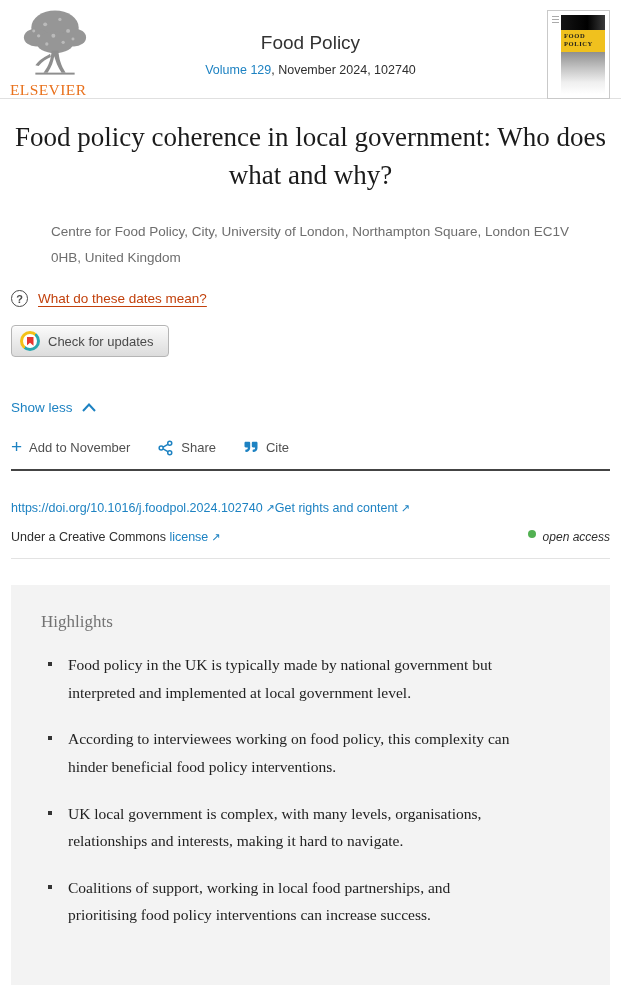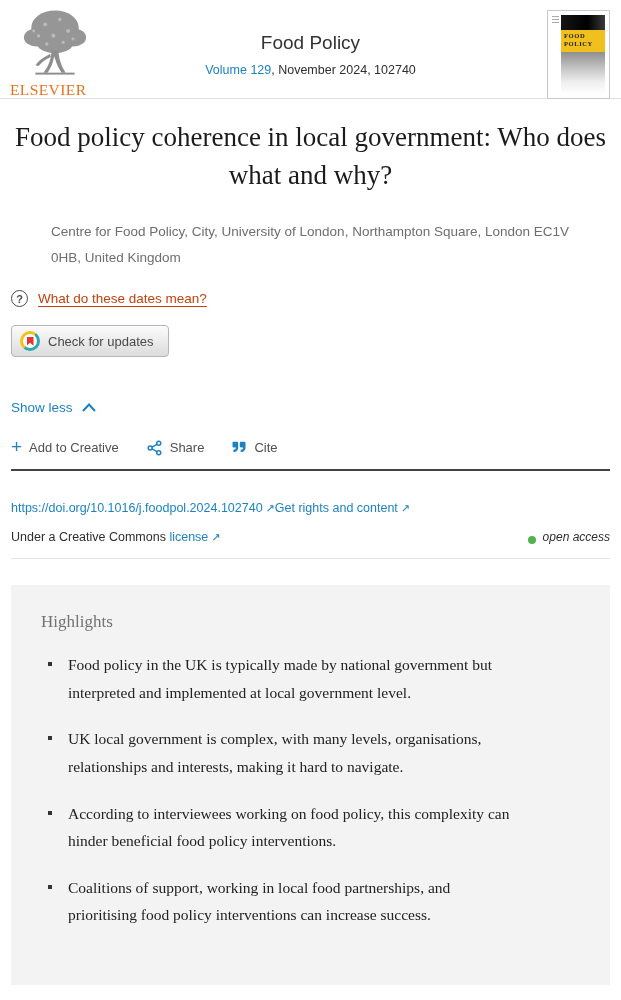--- a/index.html
+++ b/index.html
@@ -93,21 +93,21 @@
   .show-less { margin-top: 43px; display: inline-flex; align-items: center; gap: 9px; font-size: 13.5px; color: #1d82c2; cursor: pointer; }
 
   .actions-row { margin-top: 23px; display: flex; align-items: center; gap: 27px; font-size: 13px; color: #505050; }
   .action { display: inline-flex; align-items: center; gap: 7px; cursor: pointer; }
   .plus-glyph { color: #1d82c2; font-size: 19px; font-weight: 300; line-height: 1; margin-top: -2px; }
 
   .dark-rule { border: none; border-top: 2px solid #444; margin-top: 13px; }
   .doi-row { display: flex; align-items: center; margin-top: 30px; font-size: 12.5px; }
   .ext-arrow { font-size: 11px; margin-left: 3px; }
   .license-row { display: flex; justify-content: space-between; align-items: center; margin-top: 15px; font-size: 12.5px; color: #2e2e2e; }
-  .oa-badge { display: inline-flex; align-items: flex-end; gap: 7px; font-size: 12px; font-style: italic; color: #2e2e2e; }
+  .oa-badge { display: inline-flex; align-items: flex-start; gap: 7px; font-size: 12px; font-style: italic; color: #2e2e2e; }
   .oa-dot { width: 8px; height: 8px; border-radius: 50%; background: #52b152; flex: none; }
   .light-rule { border: none; border-top: 1px solid #e3e3e3; margin-top: 14px; }
 
   
   .highlights-box {
     margin: 26px 0 0 0; background: #f3f3f3;
     padding: 27px 30px 40px 30px; height: 400px;
   }
   .highlights-title {
     font-family: "Liberation Serif", "DejaVu Serif", serif;
@@ -200,21 +200,21 @@
       <span>Show less</span>
       <svg width="14" height="9" viewBox="0 0 14 9">
         <polyline points="1,8 7,1.5 13,8" fill="none" stroke="#1d82c2" stroke-width="2"></polyline>
       </svg>
     </span>
   </div>
 
   <div class="actions-row">
     <span class="action">
       <span class="plus-glyph">+</span>
-      <span>Add to Creative</span>
+      <span>Add to November</span>
     </span>
     <span class="action">
       <svg width="17" height="16" viewBox="0 0 20 20">
         <g fill="none" stroke="#1d82c2" stroke-width="1.9">
           <circle cx="15.3" cy="4.2" r="2.5"></circle>
           <circle cx="4.6" cy="10" r="2.5"></circle>
           <circle cx="15.3" cy="15.8" r="2.5"></circle>
           <line x1="7" y1="8.8" x2="13" y2="5.4"></line>
           <line x1="7" y1="11.2" x2="13" y2="14.6"></line>
         </g>
@@ -244,20 +244,20 @@
     </span>
   </div>
 
   <hr class="light-rule">
 
   
   <section class="highlights-box">
     <h2 class="highlights-title">Highlights</h2>
     <ul class="highlights-list">
       <li>Food policy in the UK is typically made by national government but interpreted and implemented at local government level.</li>
+      <li>According to interviewees working on food policy, this complexity can hinder beneficial food policy interventions.</li>
       <li>UK local government is complex, with many levels, organisations, relationships and interests, making it hard to navigate.</li>
-      <li>According to interviewees working on food policy, this complexity can hinder beneficial food policy interventions.</li>
       <li>Coalitions of support, working in local food partnerships, and prioritising food policy interventions can increase success.</li>
 
     </ul>
   </section>
 
 </div>
 
 </body></html>

